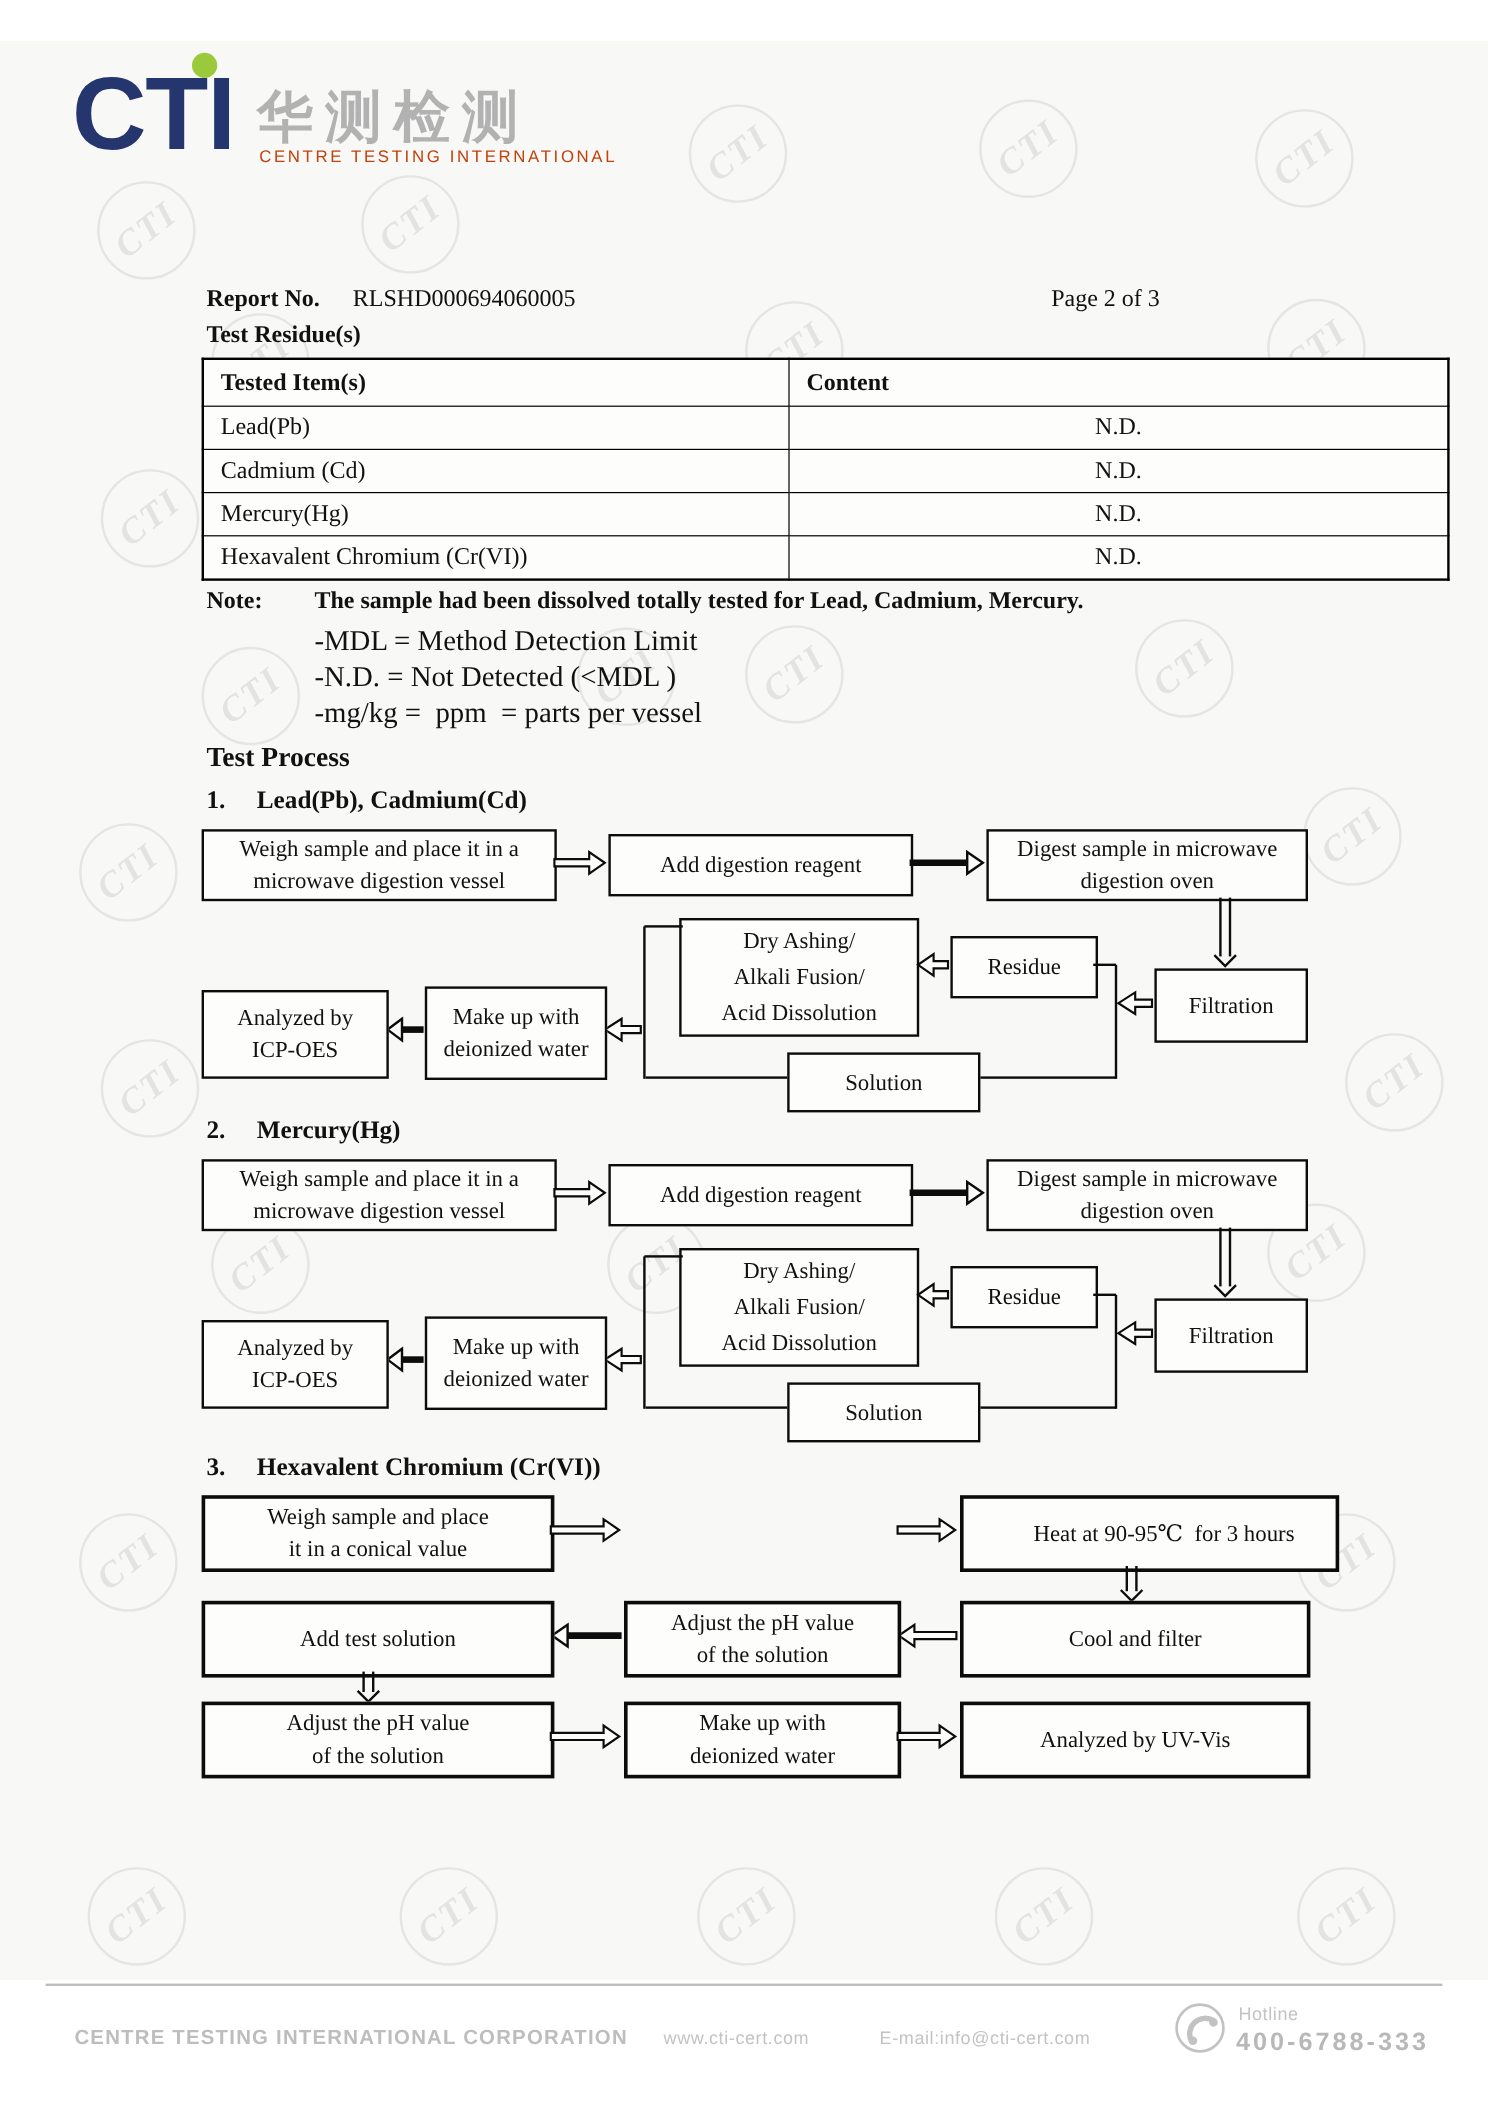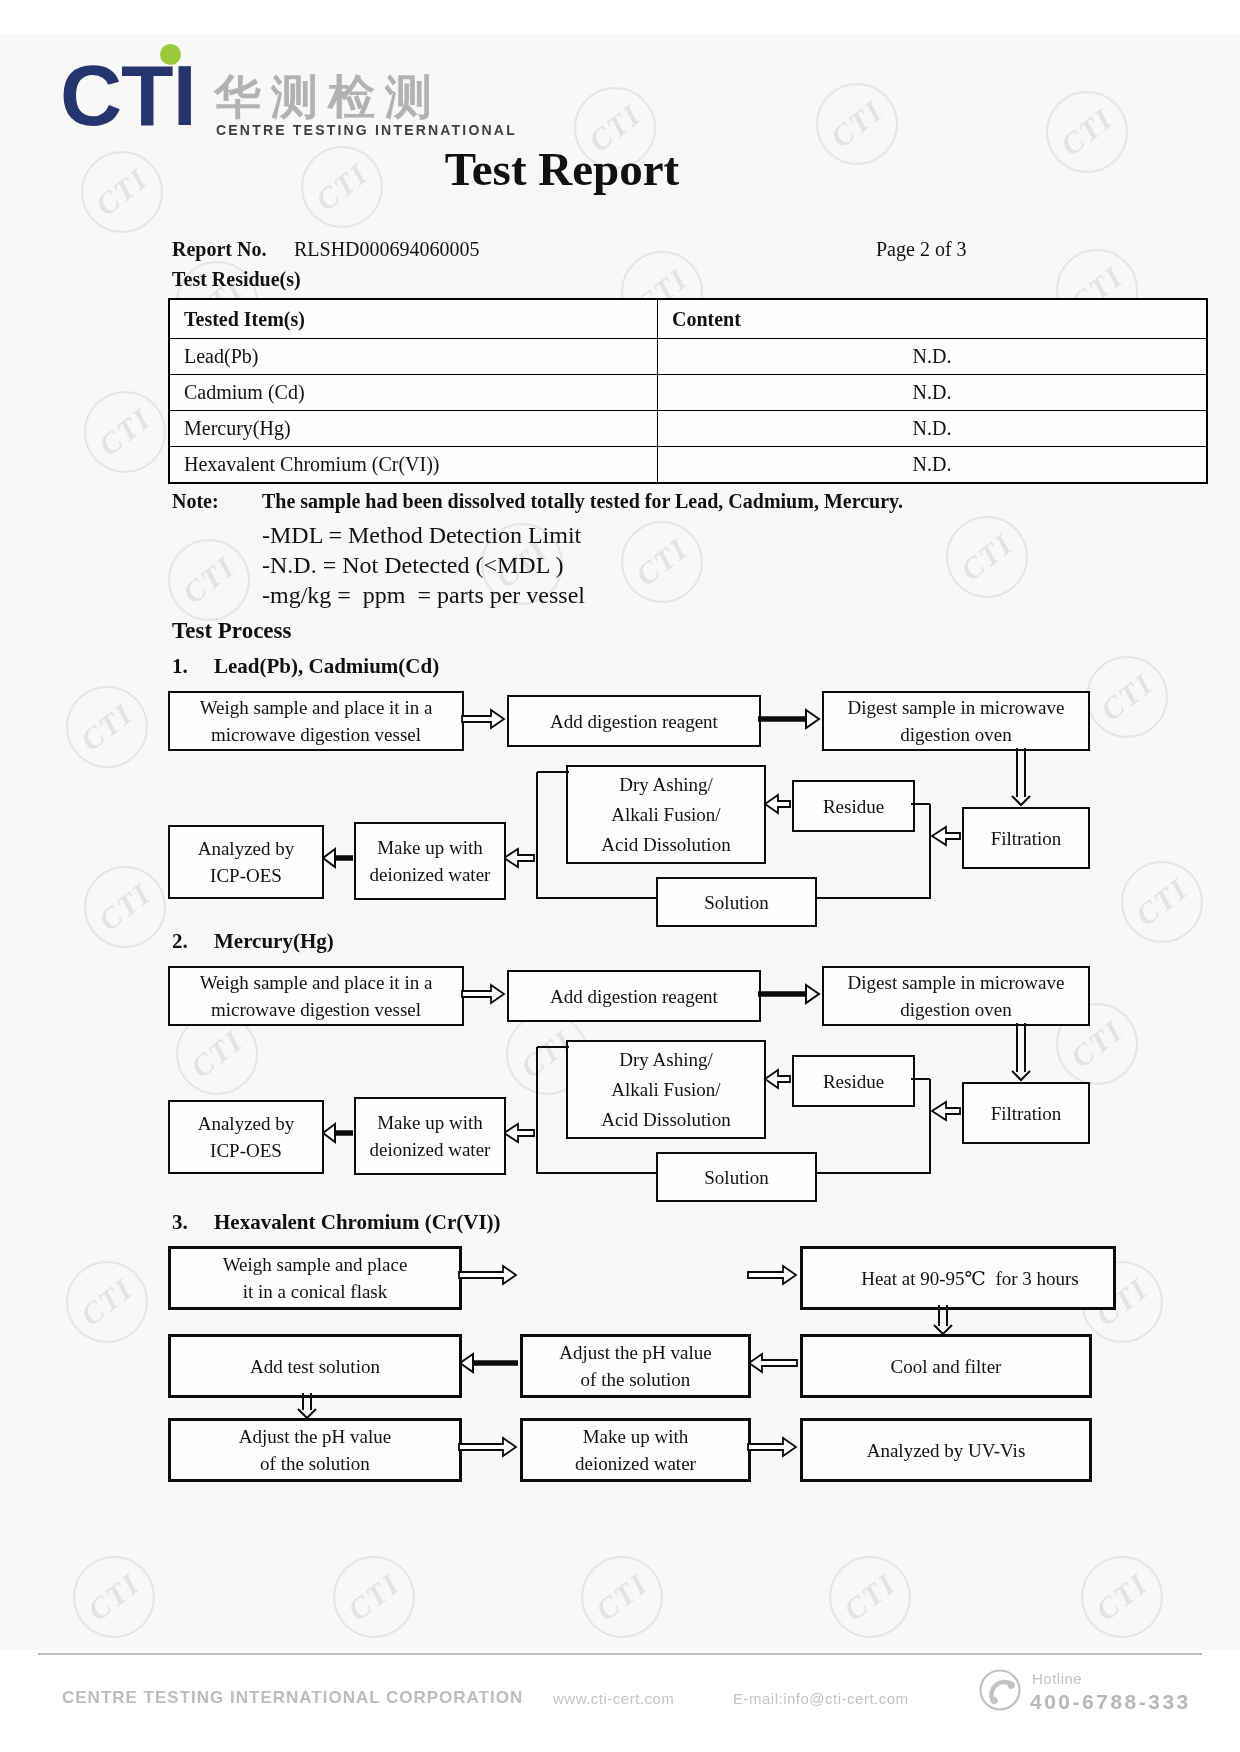--- a/index.html
+++ b/index.html
@@ -10,21 +10,21 @@
   
   .wm{position:absolute;width:78px;height:78px;border-radius:50%;
       border:2px solid rgba(110,110,110,.14);display:flex;align-items:center;justify-content:center;}
   .wm span{transform:rotate(-38deg);font-style:italic;font-weight:bold;font-size:30px;
       letter-spacing:2px;color:rgba(110,110,110,.15);font-family:"Liberation Serif",serif;}
   
   .cti-word{font-family:"Liberation Sans","DejaVu Sans",sans-serif;font-weight:800;
       font-size:86px;line-height:1;color:#25356d;letter-spacing:-1px;}
   .green-dot{width:21px;height:21px;border-radius:50%;background:#9aca3c;}
   .cn{font-size:47px;color:#b2b2b2;letter-spacing:10px;font-weight:bold;}
-  .logo-sub{font-family:"Liberation Sans",sans-serif;font-size:14px;color:#404040;letter-spacing:2.2px;font-weight:bold;}
+  .logo-sub{font-family:"Liberation Sans",sans-serif;font-size:14px;color:#c2410c;letter-spacing:2.2px;}
   .doc-title{left:0;top:142px;width:1124px;text-align:center;font-size:47px;font-weight:bold;}
   .b{font-weight:bold;}
   .t20{font-size:20px;}
   
   table.res{position:absolute;left:168px;top:298px;width:1040px;border-collapse:collapse;
       background:#fdfdfc;font-size:20px;}
   table.res td,table.res th{border:1.5px solid #000;padding:0 14px;}
   table.res{border:2.5px solid #000;}
   table.res th{height:38px;text-align:left;font-size:20px;}
   table.res td{height:35px;}
@@ -140,21 +140,20 @@
       </div>
     </div>
 
   <div class="abs" style="left:60px;top:52px;">
     <div class="cti-word">CTI</div>
   </div>
   <div class="abs green-dot" style="left:160px;top:44px;"></div>
   <div class="abs cn" style="left:214px;top:66px;">华测检测</div>
   <div class="abs logo-sub" style="left:216px;top:122px;">CENTRE TESTING INTERNATIONAL</div>
 
-  <div class="abs doc-title">Test Report</div>
   <div class="abs t20 b" style="left:172px;top:238px;">Report No.</div>
   <div class="abs t20" style="left:294px;top:238px;">RLSHD000694060005</div>
   <div class="abs t20" style="left:876px;top:238px;">Page 2 of 3</div>
   <div class="abs t20 b" style="left:172px;top:268px;">Test Residue(s)</div>
 
   <table class="res">
     <tbody>
         <tr>
       <th style="width:459px;">Tested Item(s)</th>
       <th class="cellc" style="text-align:left;">Content</th>
@@ -320,21 +319,21 @@
   <div class="fbox" style="left:168px;top:1100px;width:152px;height:70px;">
       <span>Analyzed by
 ICP-OES</span>
     </div>
 
   <div class="abs b" style="left:172px;top:1210px;font-size:21px;">3.</div>
   <div class="abs b" style="left:214px;top:1210px;font-size:21px;">Hexavalent Chromium (Cr(VI))</div>
 
   <div class="fbox b3" style="left:168px;top:1246px;width:288px;height:58px;">
       <span>Weigh sample and place
-it in a conical flask</span>
+it in a conical value</span>
     </div>
   <svg class="ar" style="left:458px;top:1264px;" width="60" height="22">
       <path d="M1,8 H45 V2 L58,11 L45,20 V14 H1 Z" fill="#fdfdfc" stroke="#0c0c0c" stroke-width="1.8"></path>
     </svg>
   <svg class="ar" style="left:747px;top:1264px;" width="51" height="22">
       <path d="M1,8 H36 V2 L49,11 L36,20 V14 H1 Z" fill="#fdfdfc" stroke="#0c0c0c" stroke-width="1.8"></path>
     </svg>
   <div class="fbox b3" style="left:800px;top:1246px;width:286px;height:58px;padding-left:24px;">
       <span>Heat at 90-95℃  for 3 hours</span>
     </div>

